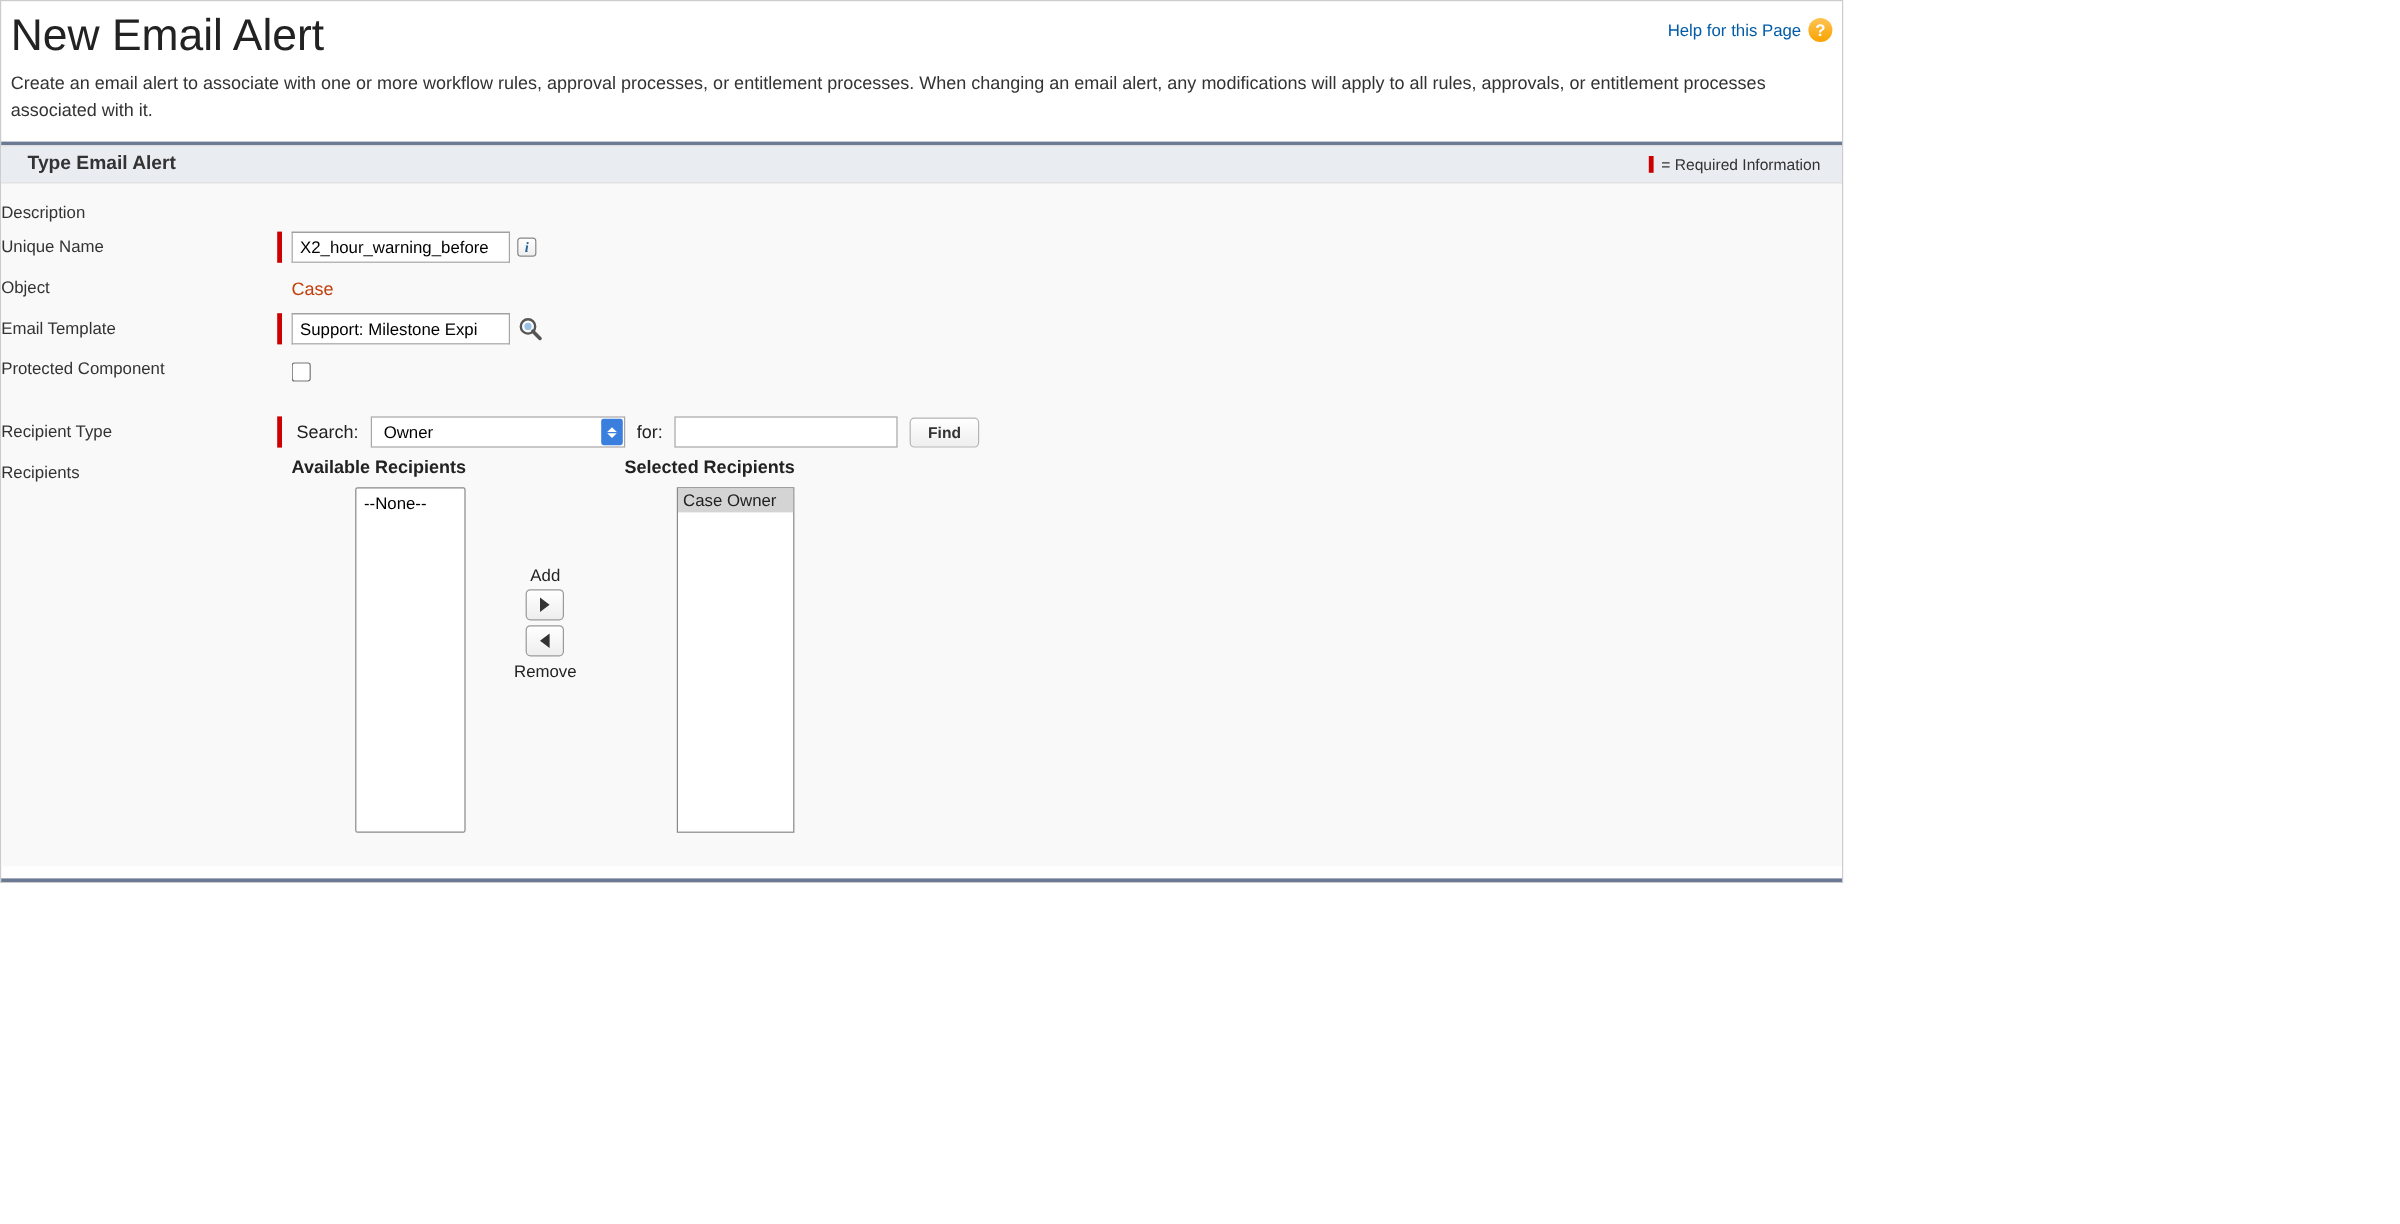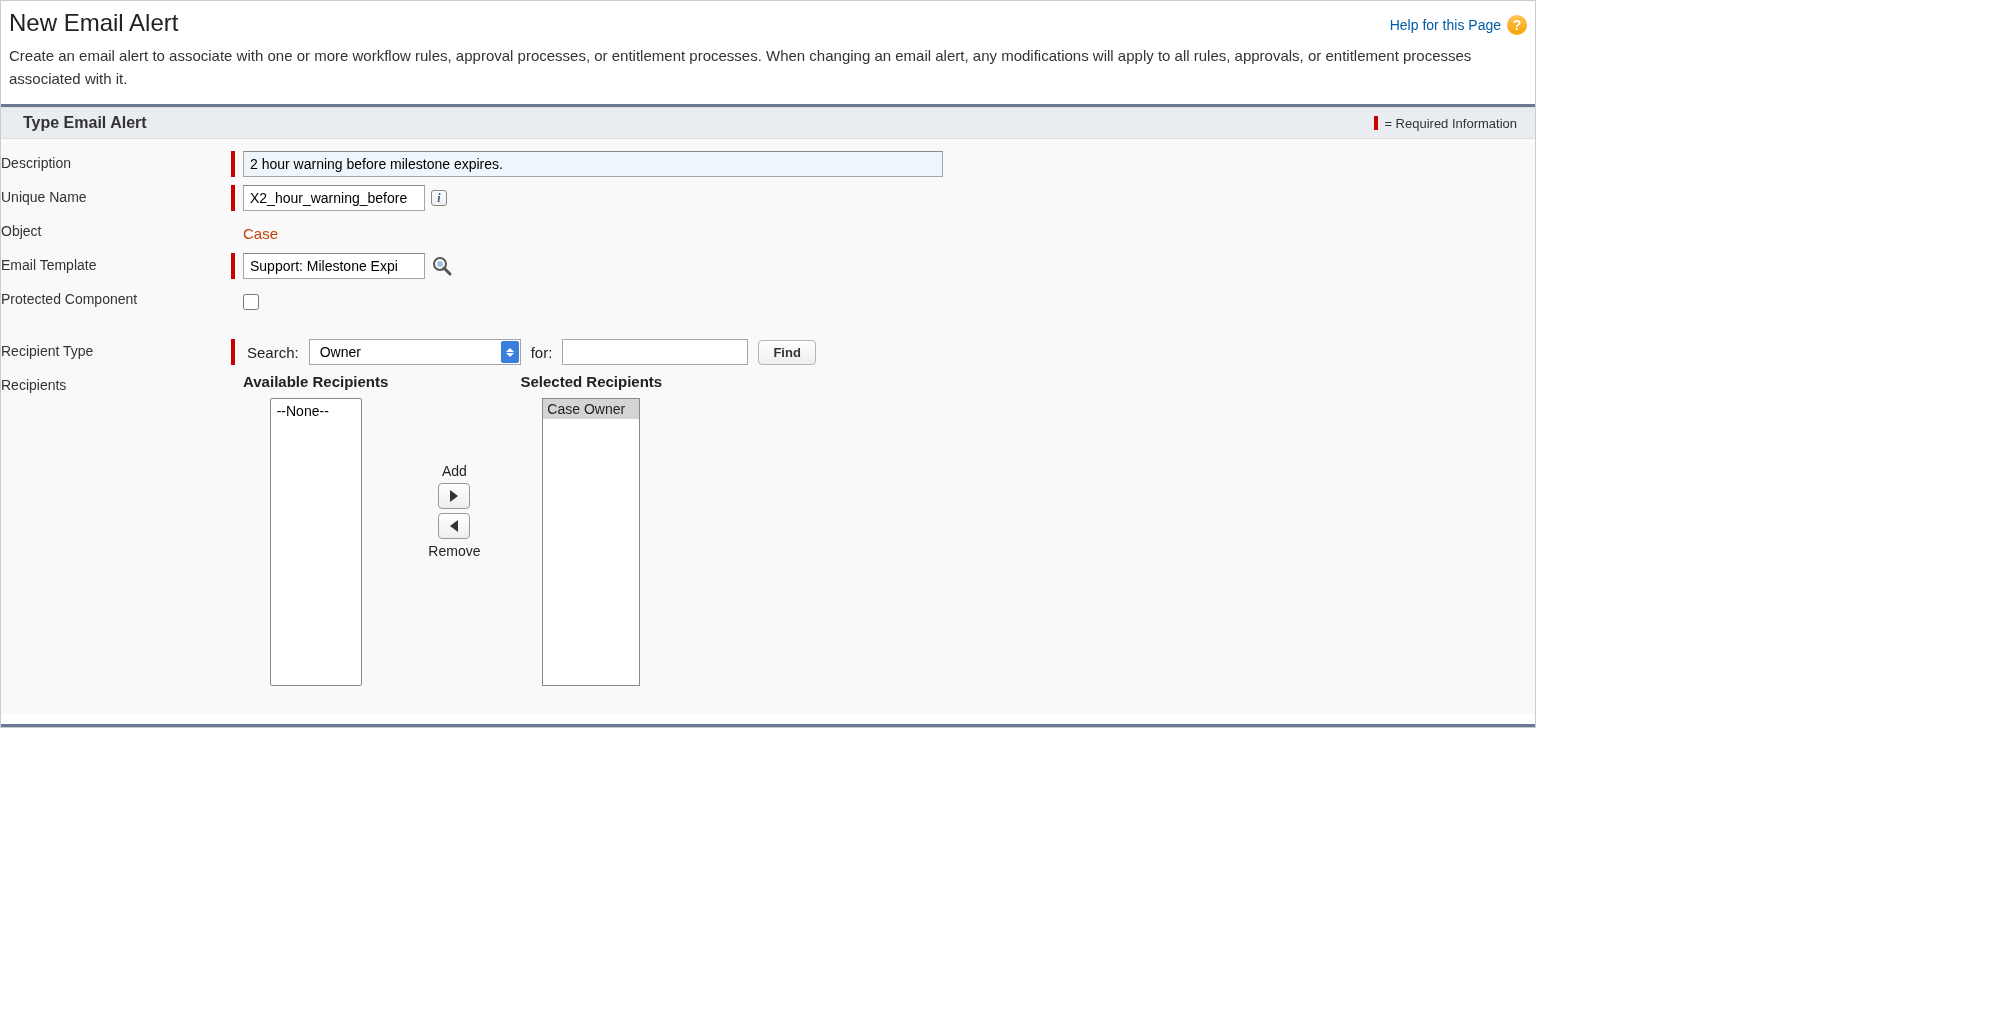--- a/index.html
+++ b/index.html
@@ -1,20 +1,20 @@
 <!DOCTYPE html>
 <html><head>
 <meta charset="utf-8">
 <style>
 * { box-sizing: border-box; margin: 0; padding: 0; }
 body { font-family: Arial, Helvetica, sans-serif; font-size: 13px; color: #222; background: #fff; }
 .page { border: 1px solid #ccc; width: 1536px; margin: 0; }
 .header-area { padding: 4px 8px 8px 8px; }
 .header-row { display: flex; justify-content: space-between; align-items: flex-start; }
-.page-title { font-size: 24px; font-weight: normal; color: #222; padding: 4px 0 8px 0; }
+.page-title { font-size: 37px; font-weight: normal; color: #222; padding: 4px 0 8px 0; }
 .help-link { display: flex; align-items: center; gap: 6px; padding-top: 10px; }
 .help-link a { color: #015ba7; text-decoration: none; font-size: 14px; }
 .help-icon { width: 20px; height: 20px; border-radius: 50%; background: linear-gradient(#ffc355,#f8a300); display: inline-flex; align-items: center; justify-content: center; color: #fff; font-weight: bold; font-size: 14px; }
 .intro { font-size: 15px; color: #333; line-height: 1.5; padding: 0 0 6px 0; }
 .hr-bar { height: 3px; background: #6b7a94; }
 .section-bar { background: #f0f0f0; display: flex; align-items: center; padding: 6px 10px; border-bottom: 1px solid #ddd; }
 .section-title { font-size: 17px; font-weight: bold; color: #333; width: 450px; }
 .btn-row { display: flex; gap: 8px; }
 button.sf-btn { background: linear-gradient(#fff, #eee); border: 1px solid #b5b5b5; border-radius: 4px; padding: 5px 14px; font-size: 13px; font-weight: bold; color: #333; cursor: pointer; }
 .subheader { background: #e9ecf1; display: flex; justify-content: space-between; align-items: center; padding: 6px 18px 6px 22px; border-top: 1px solid #ddd; border-bottom: 1px solid #ddd; }
@@ -36,21 +36,21 @@
 input[type=checkbox] { width: 16px; height: 16px; margin-top: 4px; }
 .search-label { font-size: 15px; color: #222; }
 .select-wrap { position: relative; display: inline-block; }
 select.sf-select { appearance: none; -webkit-appearance: none; border: 1px solid #a6a6a6; padding: 4px 26px 4px 10px; font-size: 14px; background: #fff; width: 212px; height: 26px; }
 .select-arrows { position: absolute; right: 2px; top: 2px; width: 18px; height: 22px; background: #3b7fde; border-radius: 2px; display: flex; flex-direction: column; align-items: center; justify-content: center; gap: 1px; pointer-events: none; }
 .select-arrows span { width: 0; height: 0; border-left: 4px solid transparent; border-right: 4px solid transparent; }
 .select-arrows .up { border-bottom: 4px solid #fff; }
 .select-arrows .down { border-top: 4px solid #fff; }
 input.search-for { border: 1px solid #a6a6a6; padding: 4px 6px; font-size: 14px; width: 186px; height: 26px; }
 .recipients-area { display: flex; align-items: flex-start; gap: 40px; padding-top: 0px; }
-.listbox-col { display: flex; flex-direction: column; align-items: center; }
+.listbox-col { display: flex; flex-direction: column; align-items: flex-end; }
 .listbox-title { font-weight: bold; font-size: 15px; margin-bottom: 8px; }
 select.multi { width: 92px; height: 288px; border: 1px solid #888; font-size: 14px; padding: 2px; }
 select.multi option { padding: 2px 4px; }
 .selected-list { width: 98px; height: 288px; border: 1px solid #888; background: #fff; }
 .selected-item { background: #d4d4d4; padding: 2px 4px; font-size: 14px; }
 .move-col { display: flex; flex-direction: column; align-items: center; justify-content: flex-end; gap: 4px; padding-top: 90px; }
 .move-label { font-size: 14px; }
 .move-btn { width: 32px; height: 26px; border: 1px solid #999; border-radius: 4px; background: linear-gradient(#fff,#eee); cursor: pointer; display: flex; align-items: center; justify-content: center; }
 .tri-right { width: 0; height: 0; border-top: 6px solid transparent; border-bottom: 6px solid transparent; border-left: 8px solid #333; }
 .tri-left { width: 0; height: 0; border-top: 6px solid transparent; border-bottom: 6px solid transparent; border-right: 8px solid #333; }
@@ -79,24 +79,20 @@
     <div class="req-info">
       <span class="req-mark"></span>
       <span>= Required Information</span>
     </div>
   </div>
 
   <div class="form-area">
 
     <div class="form-row">
       <div class="label-col">Description</div>
-      <div class="value-col">
-        <span class="req-bar"></span>
-        <input class="txt lg" type="text" value="2 hour warning before milestone expires." style="">
-      </div>
     </div>
 
     <div class="form-row">
       <div class="label-col">Unique Name</div>
       <div class="value-col">
         <span class="req-bar"></span>
         <input class="txt md" type="text" value="X2_hour_warning_before" style="">
         <span class="info-icon">i</span>
       </div>
     </div>

